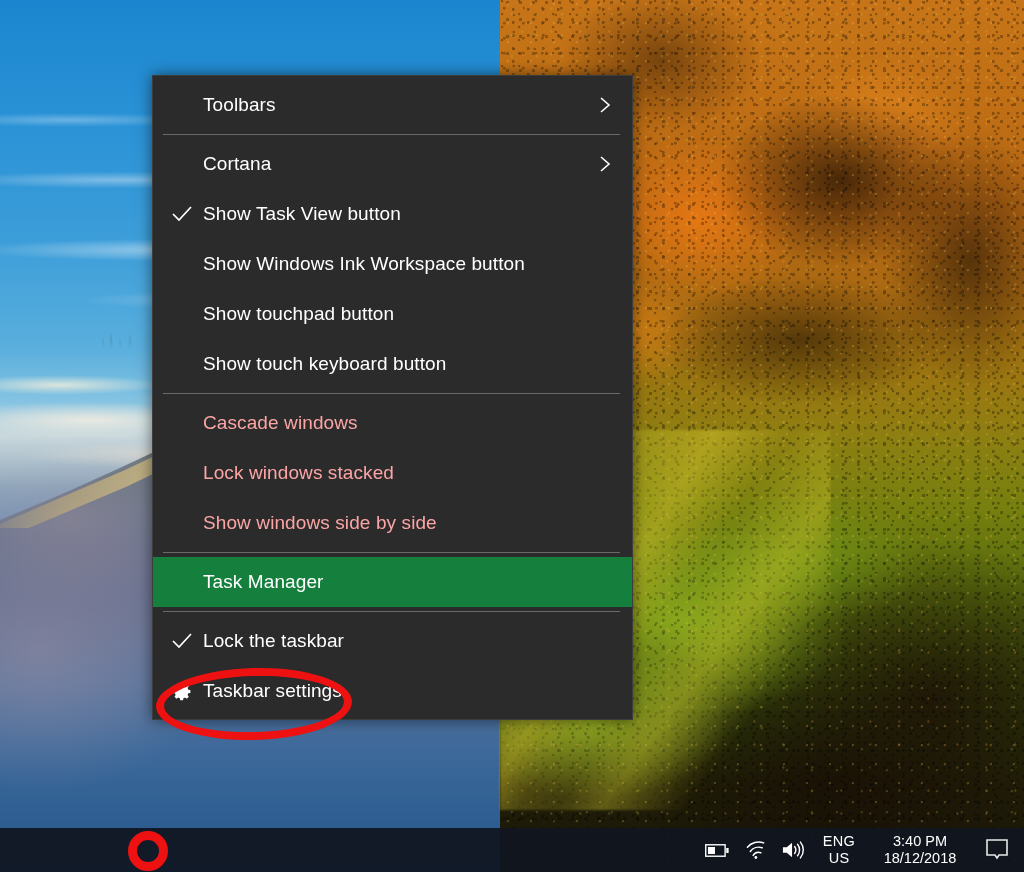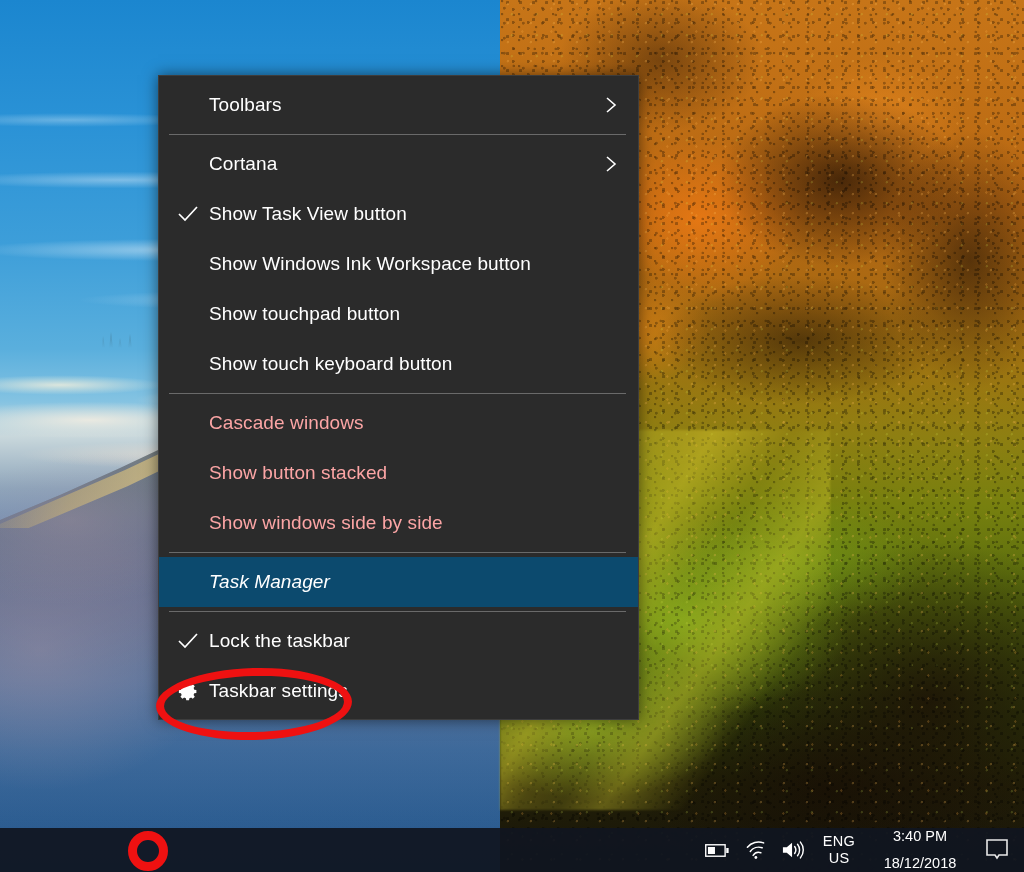--- a/index.html
+++ b/index.html
@@ -183,34 +183,34 @@
   .tray-lang {
     width: 54px; height: 44px;
     display: flex; flex-direction: column;
     align-items: center; justify-content: center;
     color: #fff; font-size: 14.5px; line-height: 17px;
     letter-spacing: .3px;
   }
   .tray-clock {
     height: 44px; min-width: 108px;
     display: flex; flex-direction: column;
-    align-items: center; justify-content: space-between;
+    align-items: center; justify-content: center;
     color: #fff; font-size: 14.5px; line-height: 17px;
     padding: 0 10px;
   }
   .tray-action {
     width: 46px; height: 44px;
     display: flex; align-items: center; justify-content: center;
     color: #fff;
   }
 
   
   #context-menu {
     position: absolute;
-    left: 158px; top: 75px;
+    left: 152px; top: 75px;
     width: 481px;
     background: #2b2b2b;
     border: 1px solid #3d3d3d;
     box-shadow: 0 0 14px rgba(0,0,0,.55);
     z-index: 50;
     padding: 4px 0 3px 0;
     user-select: none;
   }
   .menu-item {
     position: relative;
@@ -218,21 +218,21 @@
     align-items: center;
     height: 50px;
     color: #ffffff;
     font-size: 19px;
     letter-spacing: .1px;
     padding-left: 50px;
     padding-right: 18px;
     white-space: nowrap;
   }
   .menu-item.disabled { color: #fca5a5; }
-  .menu-item.highlight { background: #0c4a6e; font-style: italic; }
+  .menu-item.highlight { background: #15803d; }
   .menu-item .check,
   .menu-item .gear {
     position: absolute;
     left: 17px;
     width: 24px; height: 24px;
     display: flex; align-items: center; justify-content: center;
     color: #ffffff;
   }
   .menu-item .chevron {
     position: absolute;
@@ -319,21 +319,21 @@
 
     <div class="menu-item">
       <span>Show touch keyboard button</span>
     </div>
     <div class="menu-sep"></div>
 
     <div class="menu-item disabled">
       <span>Cascade windows</span>
     </div>
     <div class="menu-item disabled">
-      <span>Show button stacked</span>
+      <span>Lock windows stacked</span>
     </div>
     <div class="menu-item disabled">
       <span>Show windows side by side</span>
     </div>
     <div class="menu-sep"></div>
 
     <div class="menu-item highlight">
       <span>Task Manager</span>
     </div>
     <div class="menu-sep"></div>

